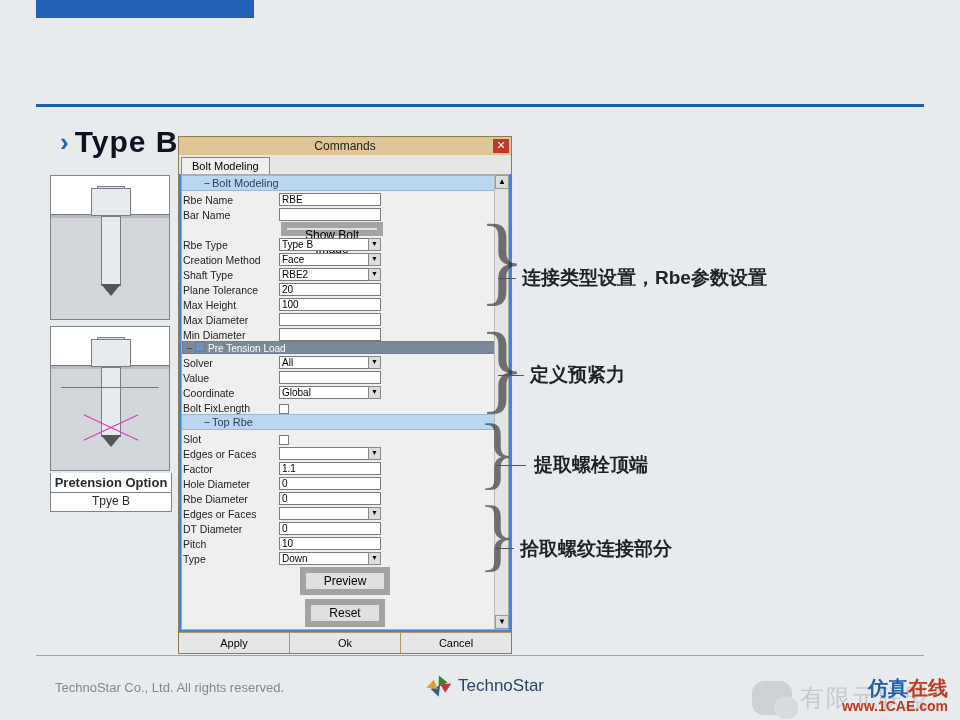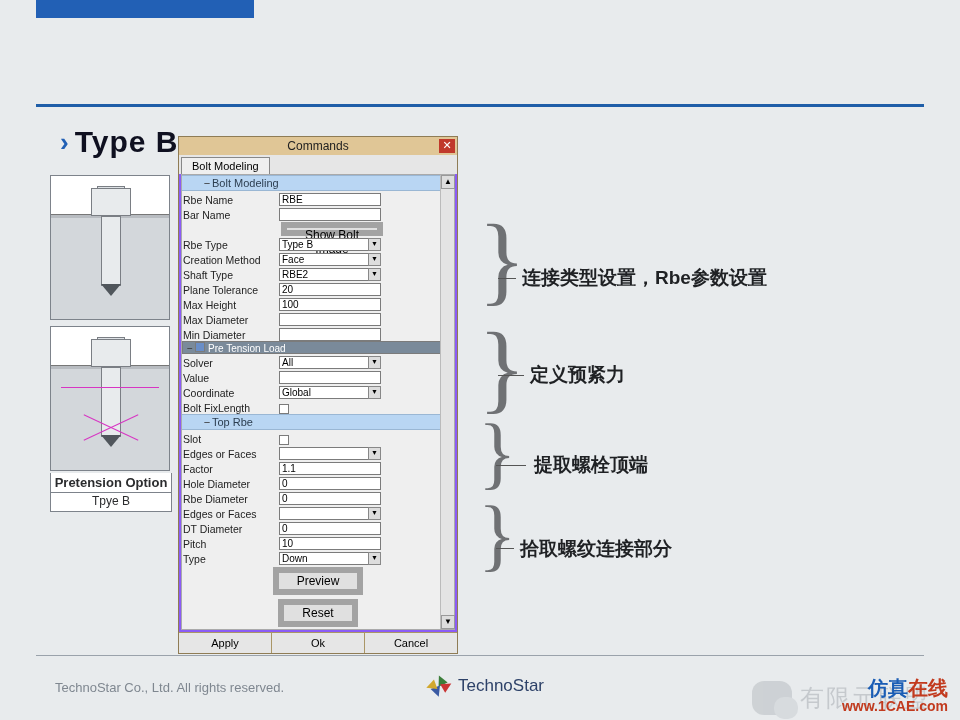--- a/index.html
+++ b/index.html
@@ -134,22 +134,22 @@
   background: #fff;
   border: 1px solid #7d838b;
   border-top: none;
   padding: 1px 0 3px;
 }
 
 .dialog {
   position: absolute;
   top: 136px;
   left: 178px;
-  width: 280px;
-  background: #8b5cf6;
+  width: 334px;
+  background: #3b82f6;
   border: 1px solid #8f7c55;
   font-size: 11px;
   font-family: "MS Sans Serif", Tahoma, sans-serif;
 }
 .dialog-title {
   height: 18px;
   background: #e0c696;
   display: flex;
   align-items: center;
   justify-content: center;

